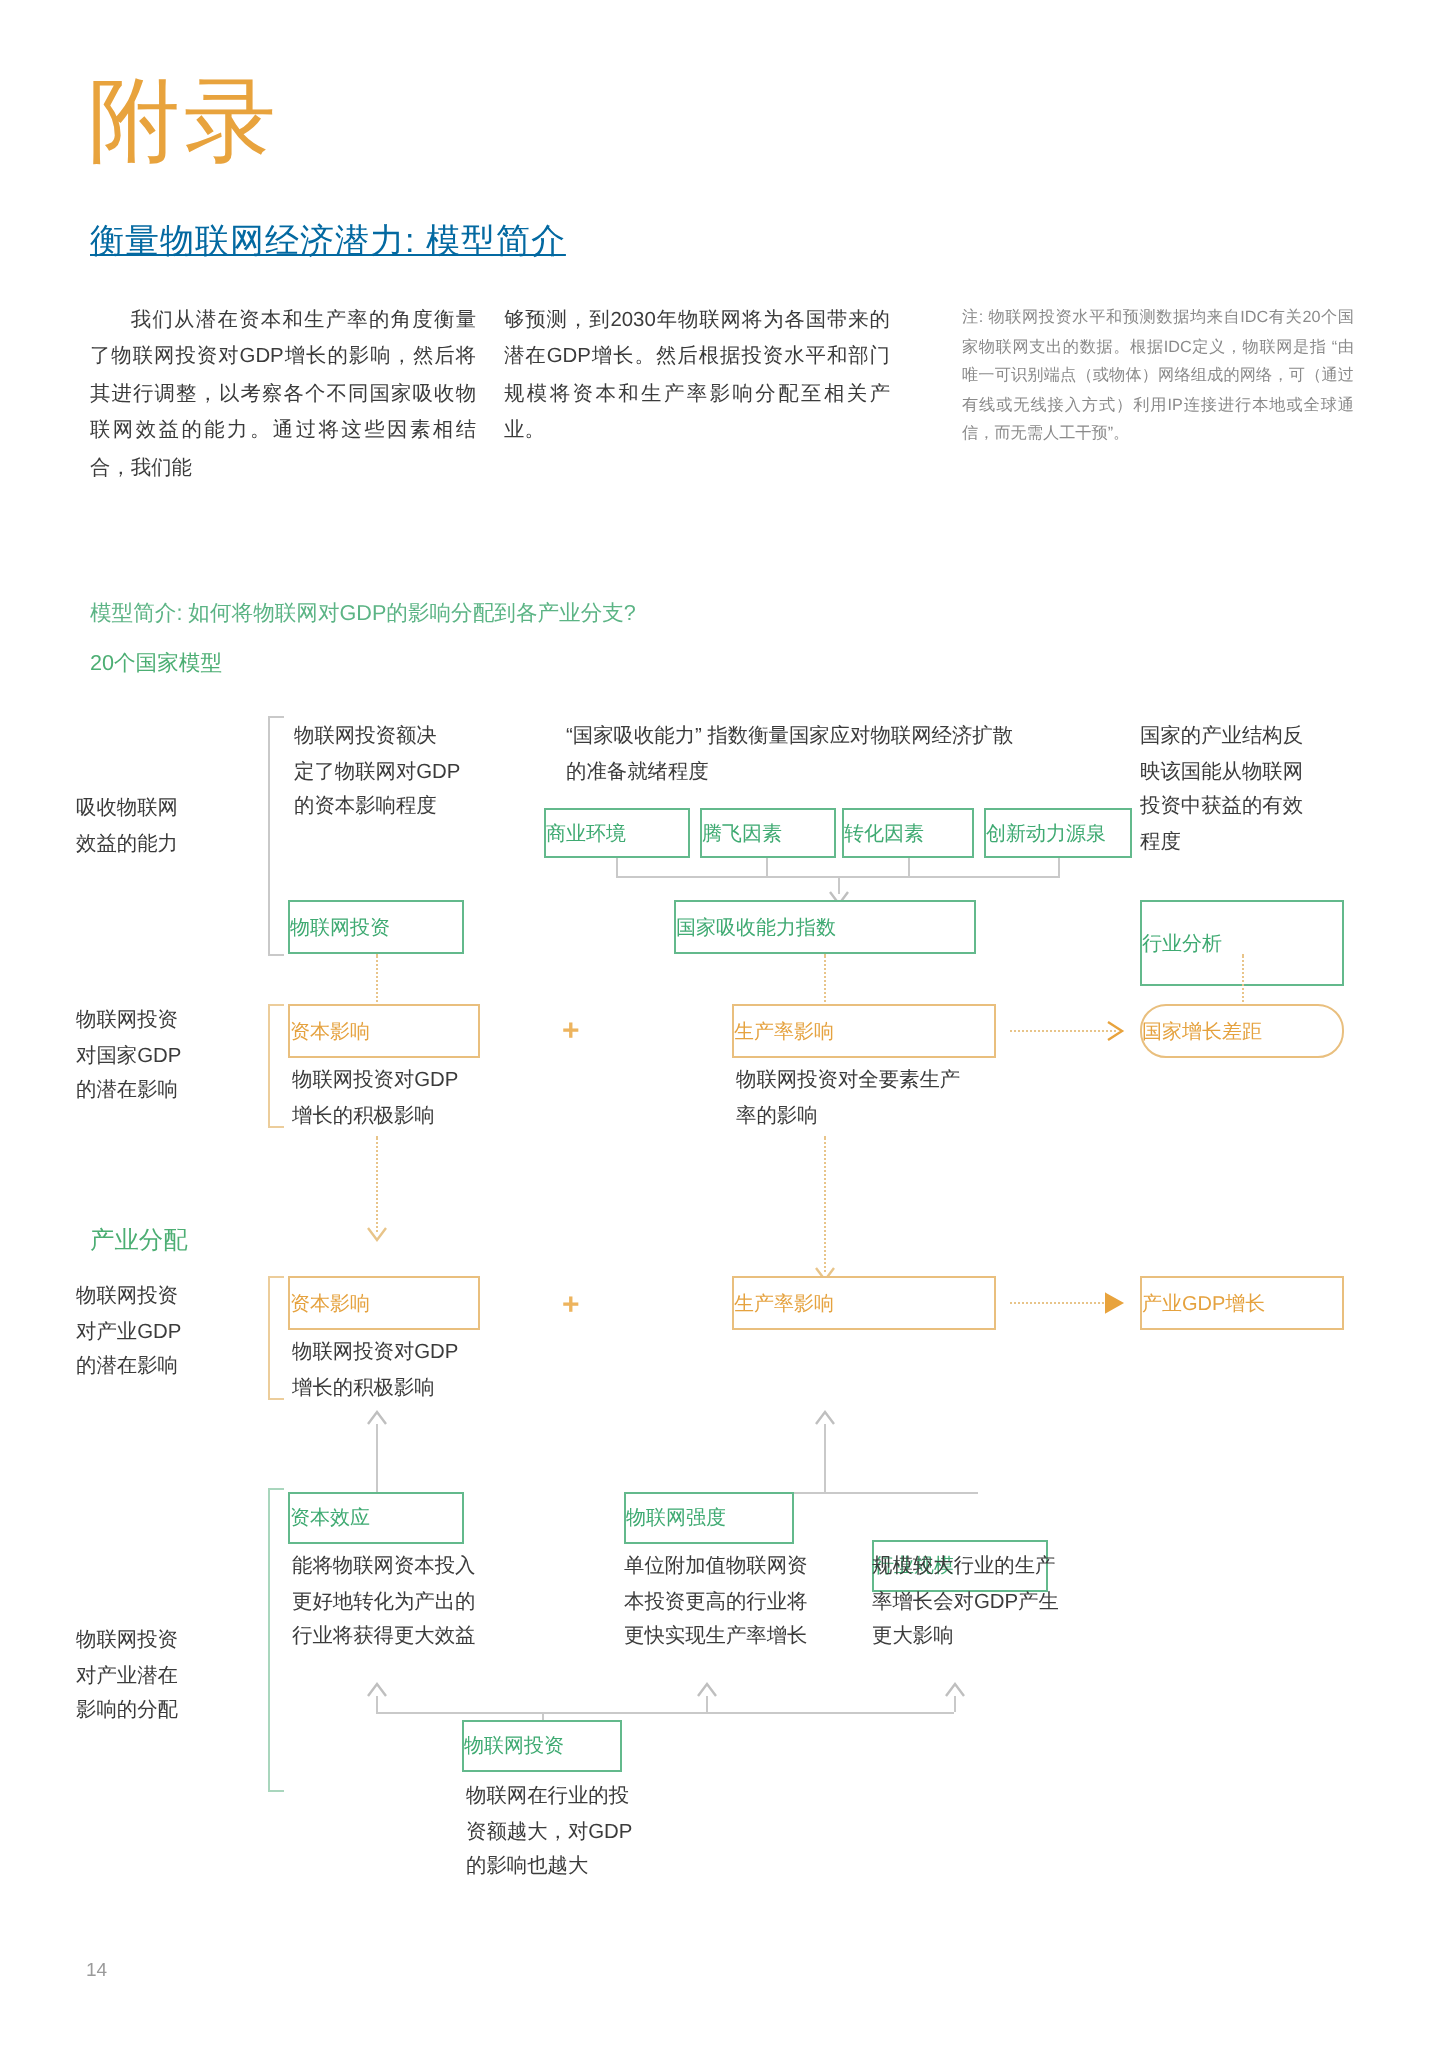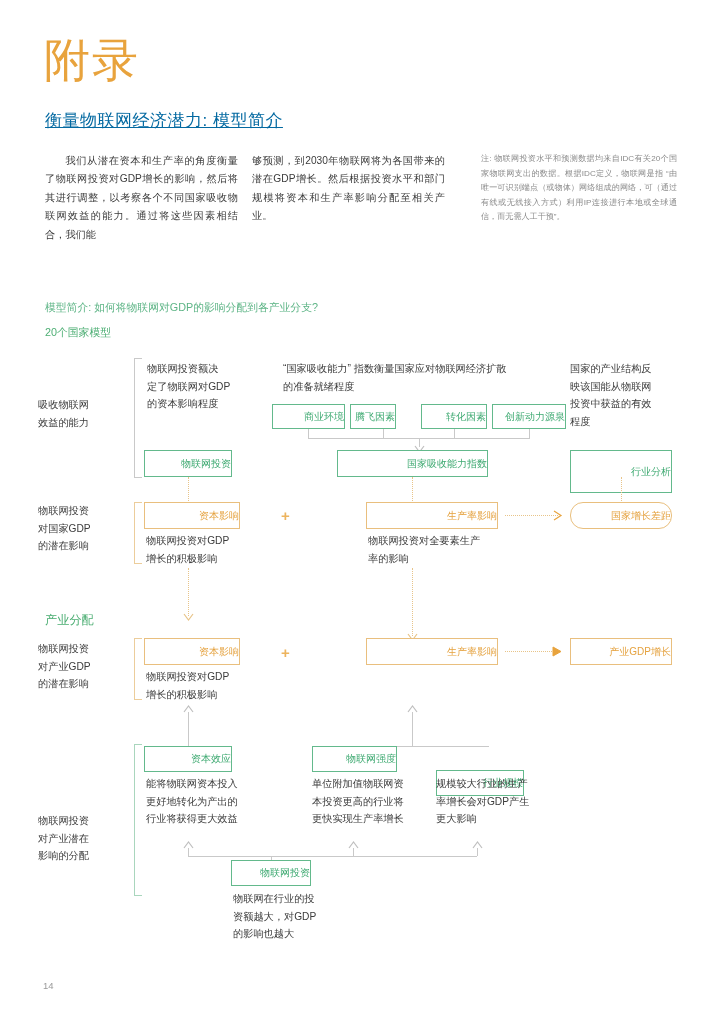--- a/index.html
+++ b/index.html
@@ -64,21 +64,21 @@
   }
 
   
   .rowlabel{
     position:absolute;
     font-size:10.2px;line-height:17.6px;color:#3b3b3b;
   }
   .box{
     position:absolute;
     box-sizing:border-box;
-    display:flex;align-items:center;justify-content:flex-end;
+    display:flex;align-items:center;justify-content:flex-start;
     font-size:10px;
     background:#fff;
     text-align:center;
   }
   .box.green{border:1px solid #63b98c;color:#3faa72;}
   .box.orange{border:1px solid #e9bf7e;color:#e5a23f;}
   .cap{
     position:absolute;
     font-size:10.2px;line-height:17.6px;color:#3b3b3b;
   }
@@ -141,21 +141,21 @@
   <div class="head-text" style="left:283px;top:360px;width:292px;white-space:pre-line;">“国家吸收能力” 指数衡量国家应对物联网经济扩散
 的准备就绪程度</div>
   <div class="head-text" style="left:570px;top:360px;width:110px;white-space:pre-line;">国家的产业结构反
 映该国能从物联网
 投资中获益的有效
 程度</div>
 
   <div class="box green" style="left:272px;top:404px;width:73px;height:25px;">
     <span>商业环境</span>
   </div>
-  <div class="box green" style="left:350px;top:404px;width:46px;height:25px;">
+  <div class="box green" style="left:350px;top:404px;width:68px;height:25px;">
     <span>腾飞因素</span>
   </div>
   <div class="box green" style="left:421px;top:404px;width:66px;height:25px;">
     <span>转化因素</span>
   </div>
   <div class="box green" style="left:492px;top:404px;width:74px;height:25px;">
     <span>创新动力源泉</span>
   </div>
 
   <div class="ln v gray" style="left:308px;top:429px;height:9px;"></div>

